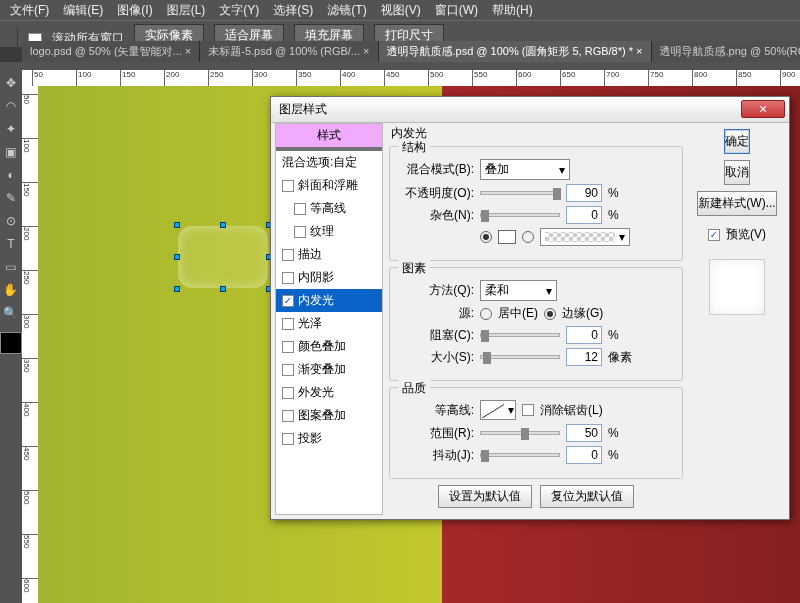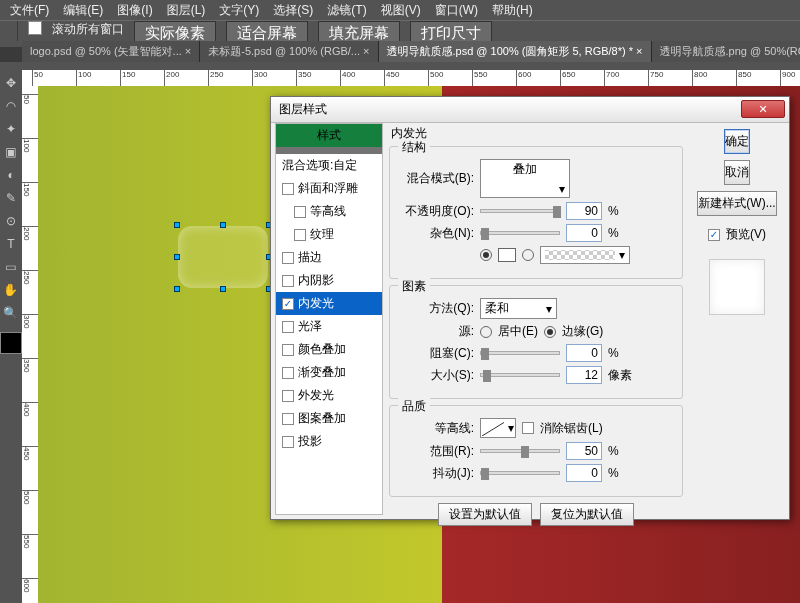--- a/index.html
+++ b/index.html
@@ -1,21 +1,21 @@
 <!DOCTYPE html>
 <html><head>
 <meta charset="utf-8">
 <style>
 * { margin: 0; padding: 0; box-sizing: border-box; font-family: "Microsoft YaHei", SimSun, sans-serif; }
 body { width: 800px; height: 603px; background: #535353; overflow: hidden; position: relative; font-size: 12px; }
 .menubar { height: 20px; background: #535353; color: #eee; display: flex; align-items: center; padding-left: 4px; gap: 2px; }
 .menubar span { padding: 2px 6px; cursor: default; }
-.toolbar { height: 28px; background: #535353; border-top: 1px solid #6a6a6a; border-bottom: 1px solid #3a3a3a; display: flex; align-items: flex-start; gap: 10px; padding-left: 8px; color: #eee; }
+.toolbar { height: 28px; background: #535353; border-top: 1px solid #6a6a6a; border-bottom: 1px solid #3a3a3a; display: flex; align-items: flex-end; gap: 10px; padding-left: 8px; color: #eee; }
 .toolbar .chk { width: 14px; height: 14px; border: 1px solid #888; background: #fff; }
-.toolbar .btn { background: #6a6a6a; border: 1px solid #333; color: #fff; padding: 2px 10px; font-size: 15px; }
+.toolbar .btn { background: #6a6a6a; border: 1px solid #333; color: #fff; padding: 2px 10px; font-size: 12px; }
 .tabrow { height: 14px; background: #3a3a3a; display: flex; align-items: flex-end; padding-left: 22px; }
 .tab { background: #4f4f4f; color: #ccc; padding: 3px 8px; font-size: 11px; border-right: 1px solid #2a2a2a; position: relative; display: flex; align-items: center; gap: 4px; white-space: nowrap; }
 .tab.active { background: #5d5d5d; color: #fff; }
 .sidetools { position: absolute; left: 0; top: 70px; width: 22px; background: #535353; height: 500px; display: flex; flex-direction: column; gap: 1px; padding-top: 2px; }
 .sidetools div { height: 22px; background: #535353; display: flex; align-items: center; justify-content: center; color: #ccc; }
 .ruler-h { position: absolute; top: 70px; left: 22px; right: 0; height: 16px; background: #fff; font-size: 8px; overflow: hidden; }
 .ruler-h .tick { position: absolute; top: 0; border-left: 1px solid #666; height: 16px; padding-left: 1px; color: #333; }
 .ruler-v { position: absolute; left: 22px; top: 86px; width: 16px; bottom: 0; background: #fff; font-size: 8px; overflow: hidden; }
 .ruler-v .tick { position: absolute; left: 0; border-top: 1px solid #666; width: 16px; padding-top: 0; writing-mode: vertical-lr; color: #333; }
 .canvas { position: absolute; left: 38px; top: 86px; right: 0; bottom: 0; background: #888; }
@@ -25,21 +25,21 @@
 .hTL { left: -4px; top: -4px; } .hTR { right: -4px; top: -4px; }
 .hBL { left: -4px; bottom: -4px; } .hBR { right: -4px; bottom: -4px; }
 .hTM { left: 50%; top: -4px; margin-left: -3px; } .hBM { left: 50%; bottom: -4px; margin-left: -3px; }
 .hML { left: -4px; top: 50%; margin-top: -3px; } .hMR { right: -4px; top: 50%; margin-top: -3px; }
 
 .dialog { position: absolute; left: 270px; top: 96px; width: 520px; height: 424px; background: #f0f0f0; border: 1px solid #707070; box-shadow: 2px 2px 8px rgba(0,0,0,0.5); }
 .titlebar { height: 26px; background: linear-gradient(#fff,#e4e4e4); display: flex; align-items: center; padding-left: 8px; font-size: 12px; position: relative; border-bottom: 1px solid #bbb; }
 .closebtn { position: absolute; right: 4px; top: 3px; width: 44px; height: 18px; background: linear-gradient(#e07070,#c83838); color: #fff; text-align: center; border-radius: 2px; border: 1px solid #8a2020; font-size: 11px; line-height: 16px; }
 .dlgbody { position: absolute; top: 26px; bottom: 4px; left: 4px; right: 4px; display: flex; }
 .leftcol { width: 108px; border: 1px solid #bbb; background: #fff; display: flex; flex-direction: column; }
-.leftcol .hdr { background: #15803d; text-align: center; padding: 3px; border-bottom: 7px solid #737373; }
+.leftcol .hdr { background: #f0abfc; text-align: center; padding: 3px; border-bottom: 4px solid #737373; }
 .leftcol .row { padding: 3px 6px; display: flex; align-items: center; gap: 4px; }
 .leftcol .row.sel { background: #0a63c6; color: #fff; }
 .leftcol .row .ck { width: 12px; height: 12px; border: 1px solid #888; background: #fff; display:inline-flex; align-items:center; justify-content:center; font-size:10px; color:#0a63c6; }
 .midcol { flex: 1; padding: 4px 6px; }
 .grp { border: 1px solid #c8c8c8; border-radius: 3px; margin-bottom: 6px; padding: 8px 10px 10px; position: relative; }
 .grp .legend { position: absolute; top: -8px; left: 8px; background: #f0f0f0; padding: 0 4px; font-size: 12px; }
 .fld { display: flex; align-items: center; gap: 6px; margin: 4px 0; font-size: 12px; }
 .fld .lbl { width: 74px; text-align: right; }
 .fld .slider { flex: 0 0 80px; height: 4px; background: #ddd; border: 1px solid #aaa; position: relative; }
 .fld .slider .thumb { position: absolute; top: -4px; width: 8px; height: 12px; background: #888; }
@@ -216,21 +216,21 @@
             <span>投影</span>
           </div>
         </div>
     </div>
     <div class="midcol">
       <div style="margin:-2px 0 4px 2px;">内发光</div>
       <div class="grp">
         <span class="legend">结构</span>
         <div class="fld">
           <span class="lbl">混合模式(B):</span>
-          <div class="select" style="width:90px;flex-direction:column;">
+          <div class="select" style="width:90px;">
               <span>叠加</span>
               <span style="margin-left:auto">▾</span>
             </div>
         </div>
         <div class="fld">
           <span class="lbl">不透明度(O):</span>
           <div class="slider">
               <div class="thumb" style="left:72px"></div>
             </div>
           <div class="val">90</div>

